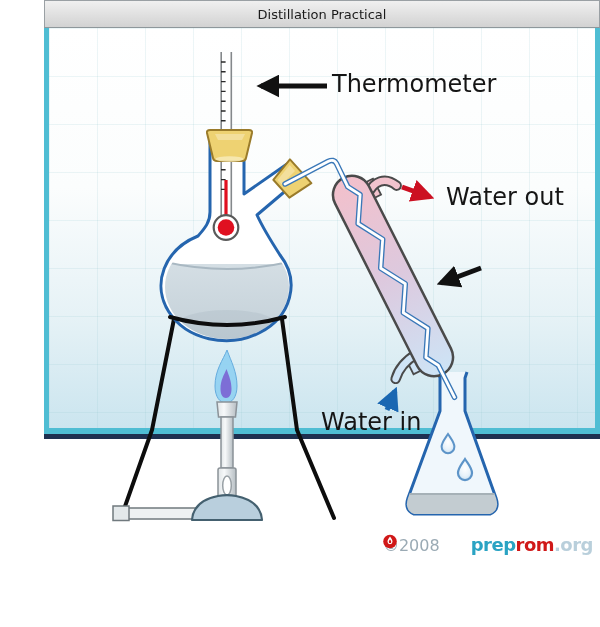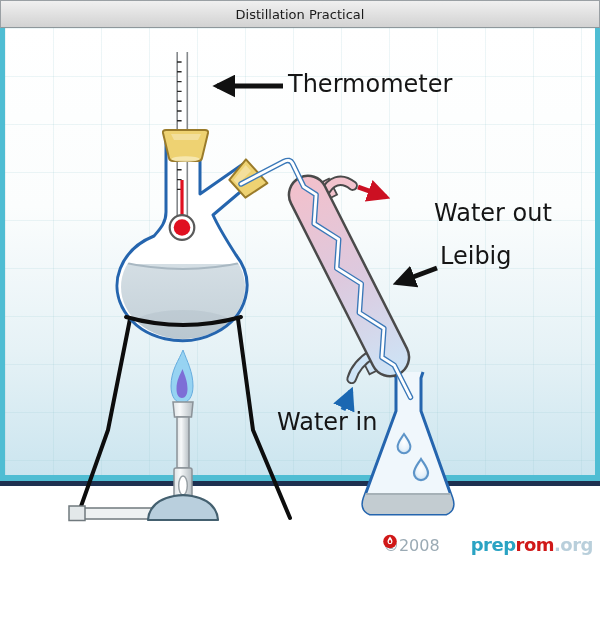--- a/index.html
+++ b/index.html
@@ -1,39 +1,40 @@
 <!DOCTYPE html>
 <html><head>
 <meta charset="utf-8">
 <style>
   html,body{margin:0;padding:0;background:#fff;}
   *{box-sizing:border-box;}
   .window{
     position:relative;width:600px;height:627px;overflow:hidden;
     font-family:"DejaVu Sans","Liberation Sans",sans-serif;
+    padding-left:44px;
   }
   .titlebar{
     height:28px;background:linear-gradient(#f0f0f0,#d2d2d2);
     border:1px solid #9aa0a4;border-bottom:1px solid #8e979b;
     display:flex;align-items:center;justify-content:center;
     font-size:13px;color:#1a1a1a;
   }
   .header{
     height:60px;background:linear-gradient(#58c5da,#4dbcd3);
     border-bottom:2px solid #3da6bd;
     display:flex;align-items:center;justify-content:center;
   }
   .header .big-title{
     font-size:29px;font-weight:bold;color:#ffffff;letter-spacing:.5px;
     text-shadow:-2px 0 0 #2d8aa2,2px 0 0 #2d8aa2,0 -2px 0 #2d8aa2,0 2px 0 #2d8aa2,
       -1.5px -1.5px 0 #2d8aa2,1.5px -1.5px 0 #2d8aa2,-1.5px 1.5px 0 #2d8aa2,1.5px 1.5px 0 #2d8aa2,
       0 3px 3px rgba(10,70,85,.45);
   }
   .content{
-    position:relative;height:447px;
+    position:relative;height:400px;
     border-left:5px solid #4fbdd3;border-right:5px solid #4fbdd3;
     background:
       linear-gradient(rgba(140,195,205,.16) 1px,transparent 1px),
       linear-gradient(90deg,rgba(140,195,205,.16) 1px,transparent 1px),
       linear-gradient(180deg,#ffffff 0%,#fbfdfd 40%,#e6f2f6 72%,#cbe5ef 100%);
     background-size:48px 48px,48px 48px,100% 100%;
   }
   .content svg{position:absolute;left:0;top:0;}
   .bar-teal{height:6px;background:#4fbdd3;}
   .bar-navy{height:5px;background:#1e3050;}
@@ -172,23 +173,22 @@
         <path d="M236,156 L279,133.5 Q285,130.5 287.5,135.5 L298.8,158.8 L311.1,166.6 L309.1,195.6 L333.7,211.2 L331.7,240.2 L356.3,255.8 L354.3,284.8 L378.9,300.4 L376.9,329.4 L389.2,337.2 L405.5,369.3" stroke="#ffffff" stroke-width="2.8"></path>
       </g>
 
       <line x1="278" y1="58" x2="212" y2="58" stroke="#111111" stroke-width="5" marker-end="url(#mBlack)"></line>
       <line x1="353" y1="159" x2="381" y2="169" stroke="#cc1022" stroke-width="5" marker-end="url(#mRed)"></line>
       <line x1="432" y1="240" x2="392" y2="255" stroke="#111111" stroke-width="5" marker-end="url(#mBlack)"></line>
       <line x1="338" y1="382" x2="346" y2="363" stroke="#1a67b2" stroke-width="5" marker-end="url(#mBlue)"></line>
     </svg>
 
     <div class="lbl" style="left:283px;top:43px;">Thermometer</div>
-    <div class="lbl" style="left:397px;top:172px;margin-left:32px;">Water out</div>
+    <div class="lbl" style="left:397px;top:156px;">Water out</div>
     <div class="lbl" style="left:435px;top:215px;">
-      <div>Leibig</div>
     </div>
     <div class="lbl" style="left:272px;top:381px;">Water in</div>
 
     <div class="footer">
       <span class="copyright">©2008</span>
       <span class="logo">
           <span class="teal">prep</span>
           <span class="red">r</span>
           <svg width="14" height="15" viewBox="0 0 14 15">
             <circle cx="7" cy="7.5" r="6.8" fill="#d01818"></circle>

